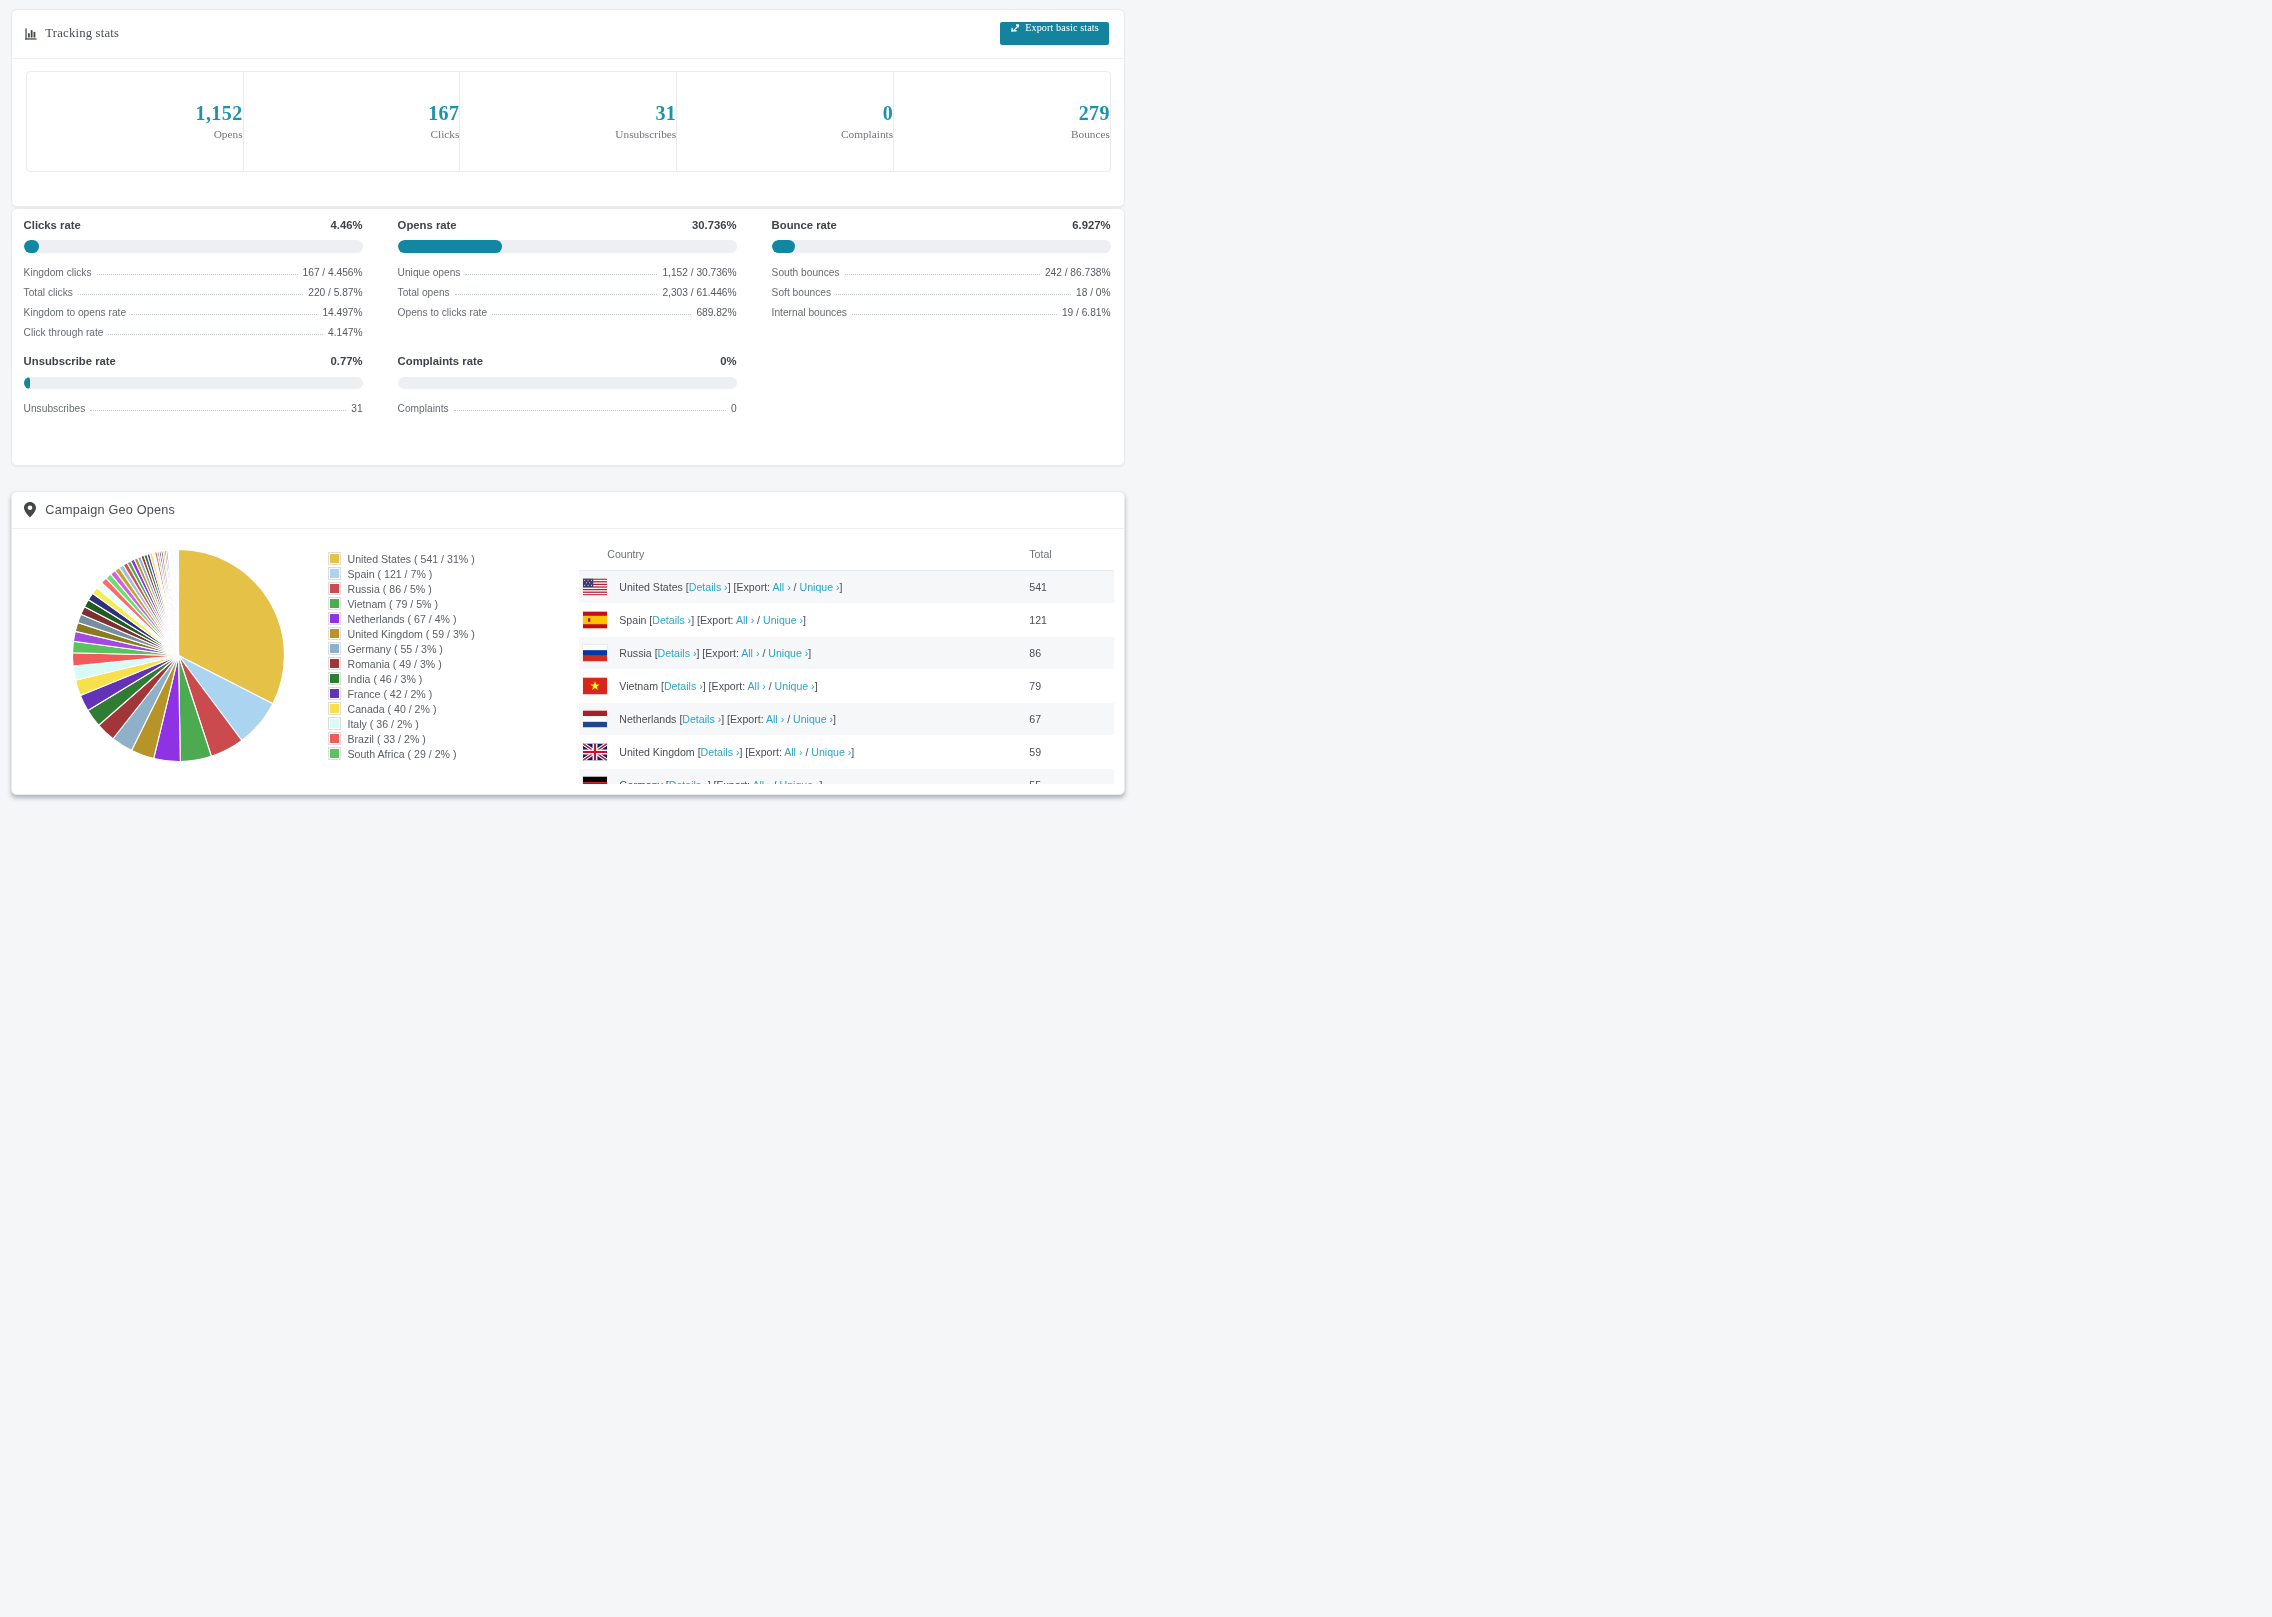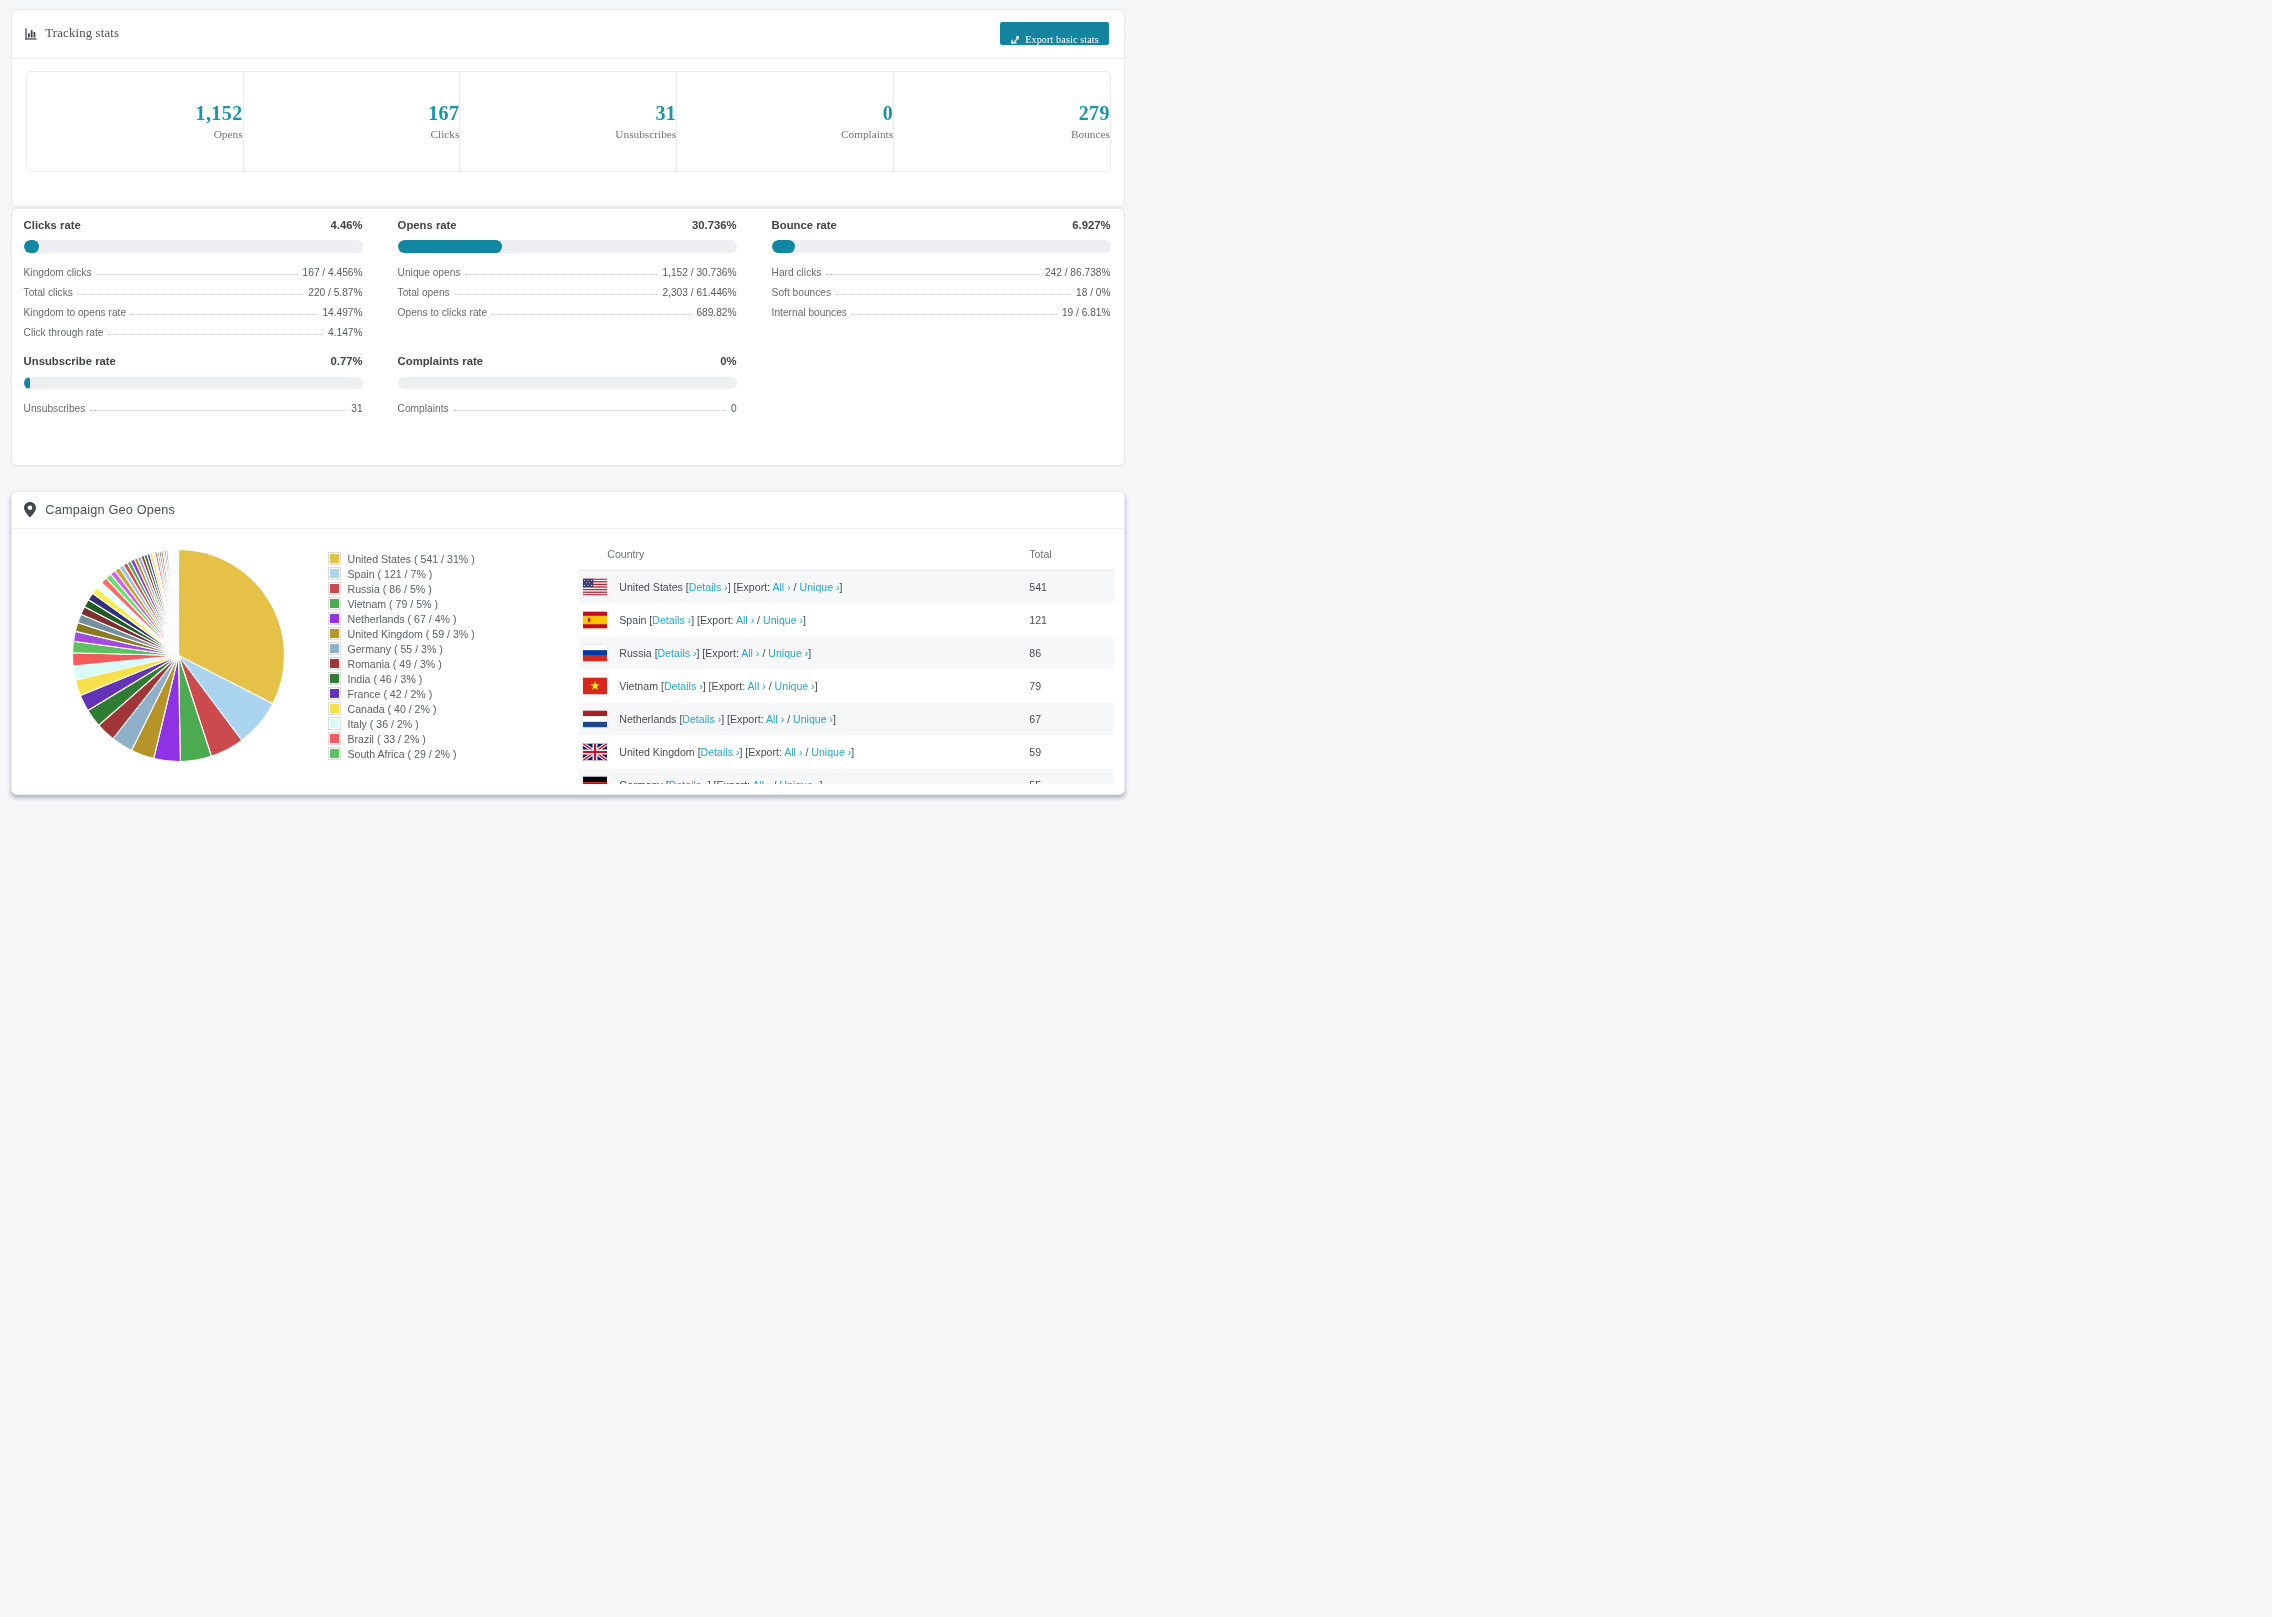--- a/index.html
+++ b/index.html
@@ -8,21 +8,21 @@
   .card{position:absolute;left:11.3px;width:1114px;background:#fff;border:0.7px solid #e8eaee;
         border-radius:5.6px;box-shadow:0 0.7px 1.4px rgba(40,50,70,.06);box-sizing:border-box;}
   #card-tracking{top:8.5px;height:198px;font-family:Liberation Serif, serif;}
   #card-rates{top:208px;height:258px;}
   #card-geo{top:491px;height:304px;overflow:hidden;box-shadow:0 2.8px 4.2px -0.7px rgba(90,100,120,.45);}
   .card-head{height:49px;display:flex;align-items:center;padding:0 15.5px 0 12px;
              border-bottom:0.7px solid #eceef0;box-sizing:border-box;}
   .card-head .title{font-size:12.7px;color:#4a4f54;margin-left:7px;letter-spacing:0.2px;}
   .head-icon{width:14px;height:14px;flex:0 0 auto;display:flex;align-items:center;}
   .btn-export{margin-left:auto;background:var(--button,#14839e);color:#fff;border:none;border-radius:2.1px;
-              height:22.6px;padding:0 10px;font-size:10.2px;font-family:inherit;display:flex;align-items:flex-end;
+              height:22.6px;padding:0 10px;font-size:10.2px;font-family:inherit;display:flex;align-items:flex-start;
               gap:5px;cursor:pointer;letter-spacing:0.1px;}
   
   .stats-row{margin:12px 13.4px 0 13.4px;height:99px;border:0.7px solid #e9ebef;border-radius:4.2px;display:flex;}
   .stat-cell{flex:1;display:flex;flex-direction:column;align-items:flex-end;justify-content:center;}
   .stat-cell + .stat-cell{border-left:0.7px solid #e9ebef;}
   .stat-value{font-size:20px;font-weight:800;color:var(--accent,#1b93ad);letter-spacing:0.4px;}
   .stat-label{font-size:11.3px;color:#71767c;margin-top:2.1px;}
   
   #card-rates{padding:5.6px 15px 0 11.3px;}
   .rates-grid{display:grid;grid-template-columns:repeat(3,339px);column-gap:35px;}
@@ -180,21 +180,21 @@
     <div class="rsec">
       <div class="rate-title-row">
         <span class="rate-title">Bounce rate</span>
         <span class="rate-value">6.927%</span>
       </div>
       <div class="bar-track">
           <div class="bar-fill" style="width: 6.927%;"></div>
         </div>
       <div class="drows">
         <div class="drow">
-            <span class="dlabel">Hard clicks</span>
+            <span class="dlabel">South bounces</span>
             <span class="dleader"></span>
             <span class="dvalue">242 / 86.738%</span>
           </div>
         <div class="drow">
             <span class="dlabel">Soft bounces</span>
             <span class="dleader"></span>
             <span class="dvalue">18 / 0%</span>
           </div>
         <div class="drow">
             <span class="dlabel">Internal bounces</span>

